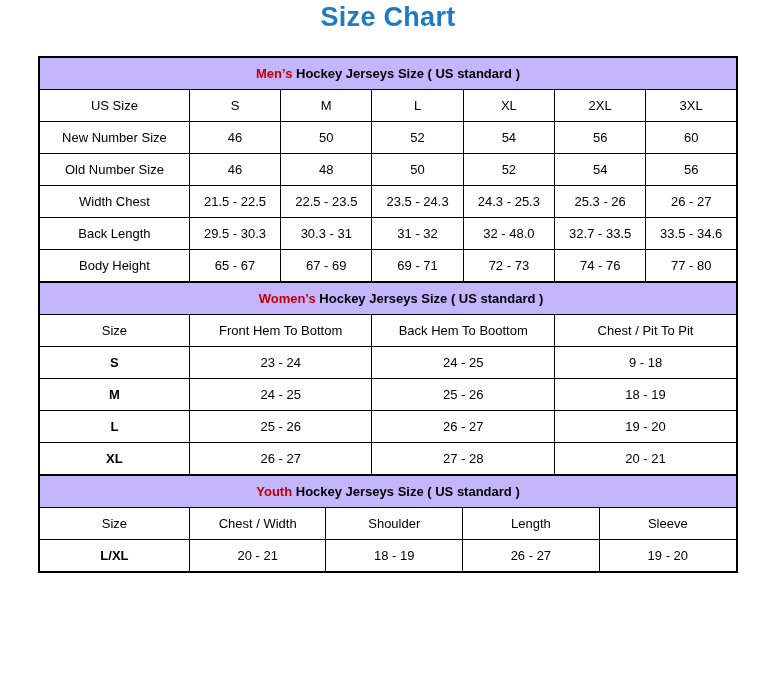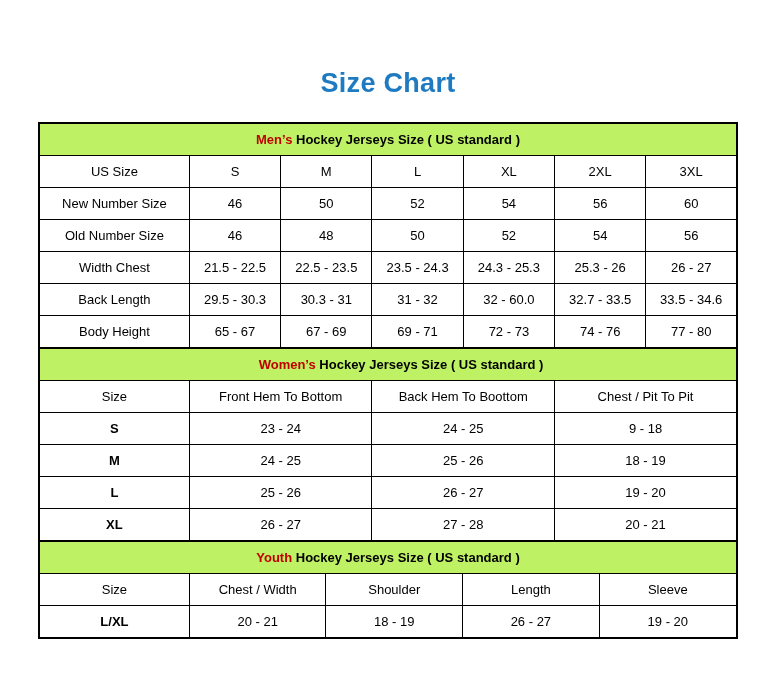--- a/index.html
+++ b/index.html
@@ -19,21 +19,20 @@
     width: 776px;
     height: 692px;
     box-sizing: border-box;
   }
   .title {
     text-align: center;
     color: #1f7bc1;
     font-size: 27px;
     font-weight: bold;
     letter-spacing: 0.3px;
-    padding-top: 66px;
     padding-bottom: 0;
     line-height: 34px;
   }
   .chart-wrap {
     margin: 22px 38px 0 38px;
     border: 1px solid #000000;
   }
   table.size-table {
     border-collapse: collapse;
     width: 100%;
@@ -42,21 +41,21 @@
   table.size-table td {
     border: 1px solid #000000;
     text-align: center;
     vertical-align: middle;
     font-size: 13px;
     height: 27px;
     padding: 2px 3px;
     line-height: 16px;
   }
   .banner td {
-    background: #bef264;
+    background: #c4b5fd;
     font-size: 14.5px;
     font-weight: bold;
     height: 31px;
   }
   .banner .accent-men { color: #c00000; }
   .banner .accent-women { color: #c00000; margin-left: 26px; }
   .banner .accent-youth { color: #c00000; }
   .hdr td {
     font-weight: normal;
   }
@@ -126,21 +125,21 @@
         <td>23.5 - 24.3</td>
         <td>24.3 - 25.3</td>
         <td>25.3 - 26</td>
         <td>26 - 27</td>
       </tr>
       <tr>
         <td class="rowlabel">Back Length</td>
         <td>29.5 - 30.3</td>
         <td>30.3 - 31</td>
         <td>31 - 32</td>
-        <td>32 - 60.0</td>
+        <td>32 - 48.0</td>
         <td>32.7 - 33.5</td>
         <td>33.5 - 34.6</td>
       </tr>
       <tr>
         <td class="rowlabel">Body Height</td>
         <td>65 - 67</td>
         <td>67 - 69</td>
         <td>69 - 71</td>
         <td>72 - 73</td>
         <td>74 - 76</td>

